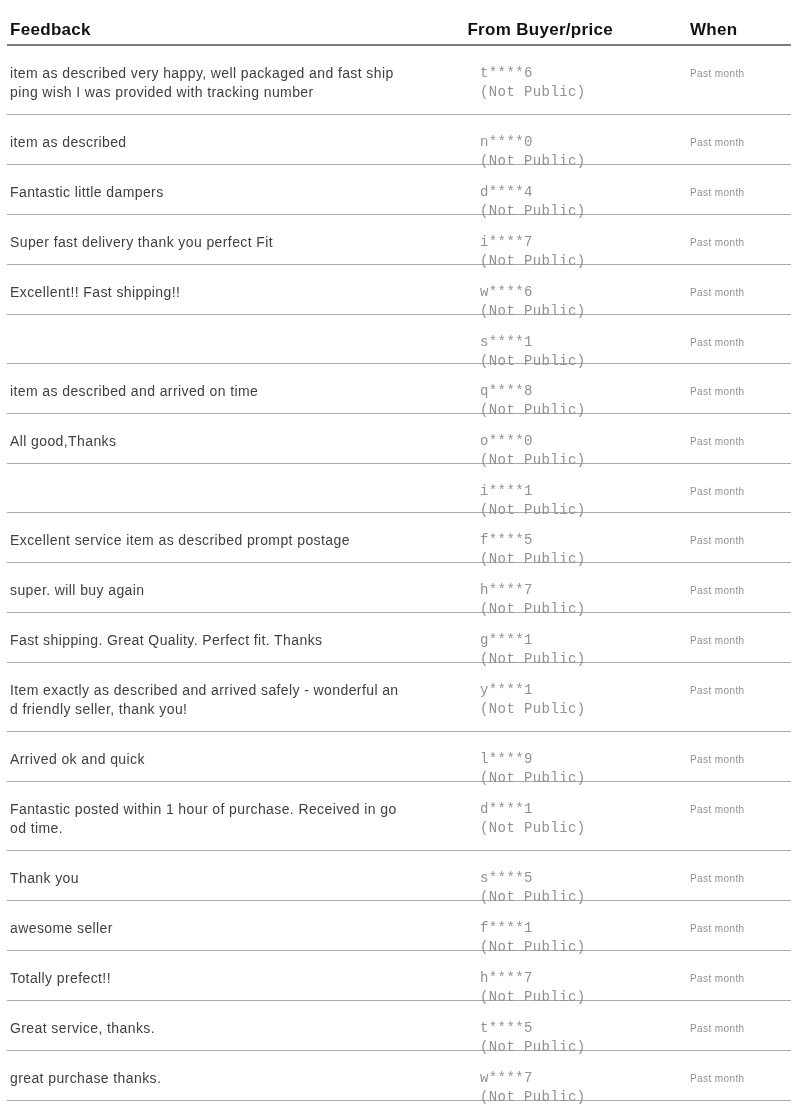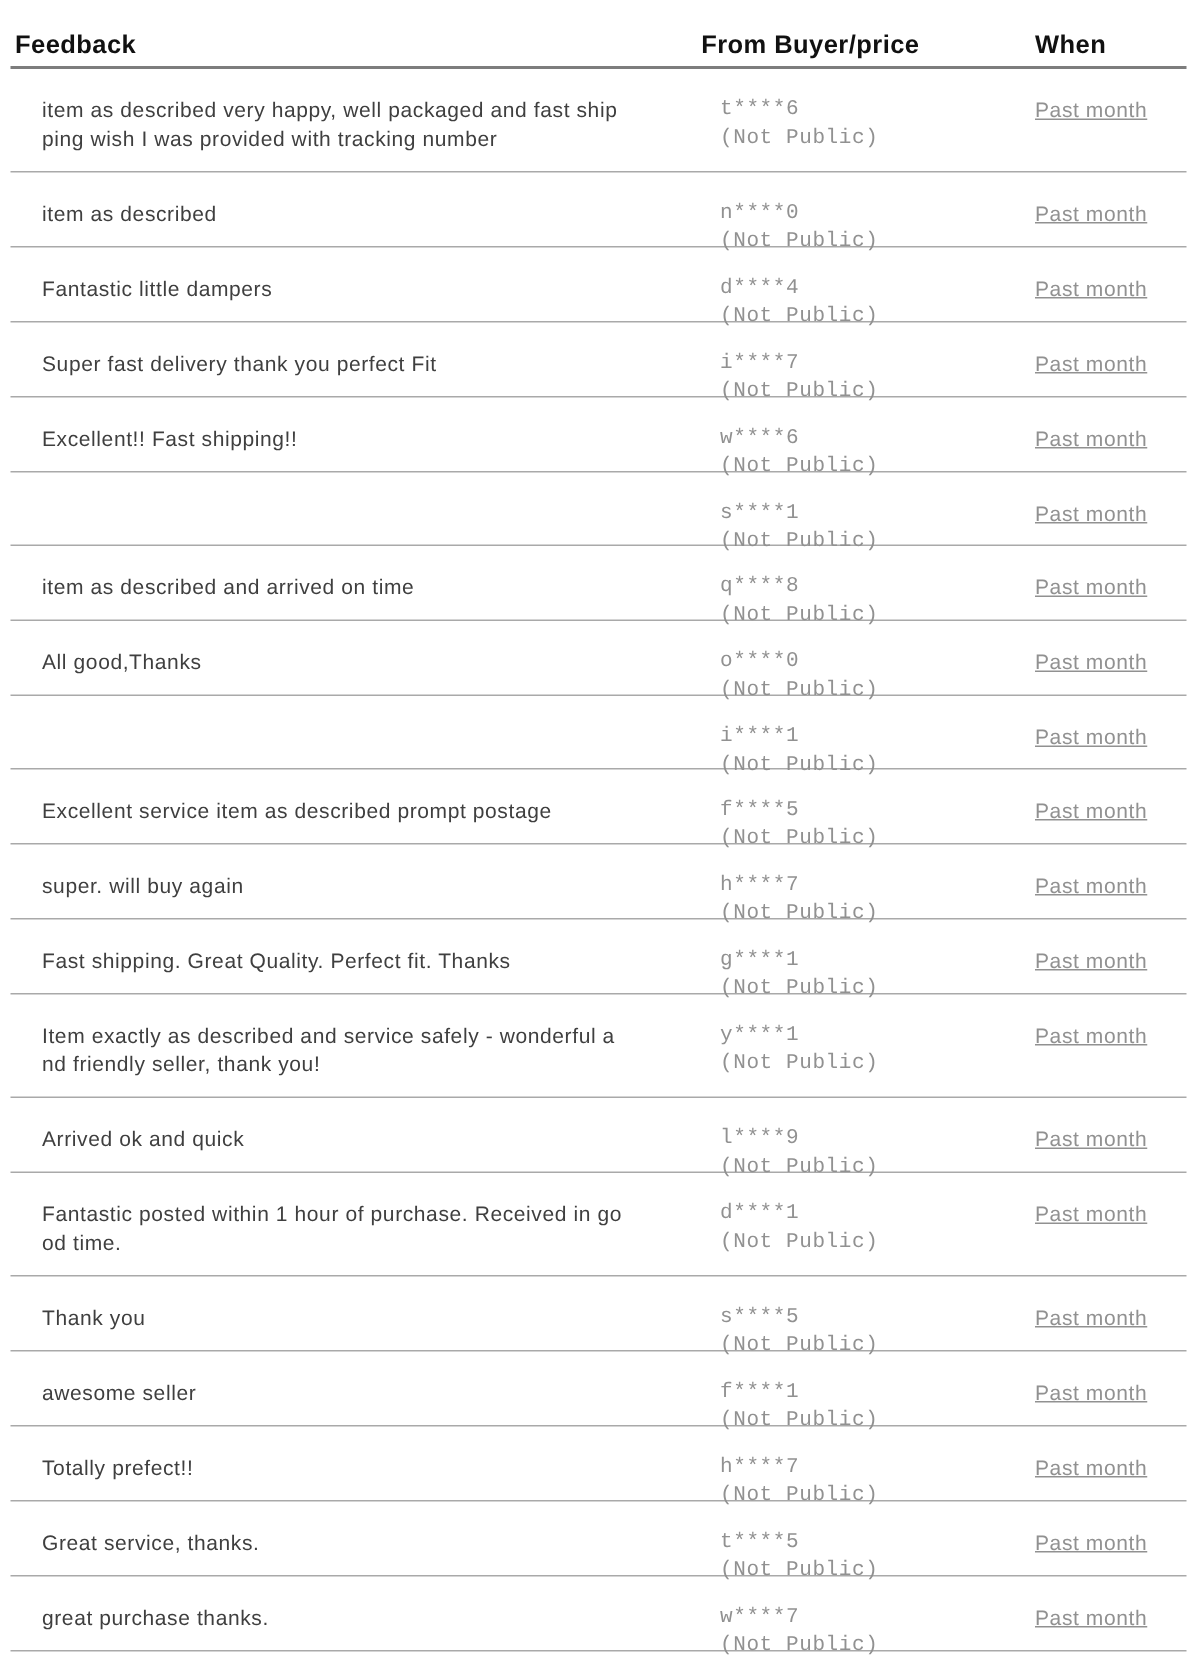--- a/index.html
+++ b/index.html
@@ -43,21 +43,21 @@
   .hcell.h-buyer{left:443px;width:163px;text-align:right;}
   .hcell.h-when{left:683px;width:77px;text-align:left;}
 
   .row{
     position:relative;
     border-bottom:1px solid var(--row-border);
     padding:18px 0 12px 0;
     min-height:49px;
   }
   .cell-feedback{
-    margin-left:21px;
+    margin-left:3px;
     width:390px;
     font-size:14px;
     line-height:19px;
     letter-spacing:0.4px;
     color:var(--feedback-text);
     word-break:break-all;
   }
   .cell-buyer{
     position:absolute;
     left:473px;
@@ -68,26 +68,25 @@
     font-size:14px;
     line-height:19px;
     letter-spacing:0.4px;
     color:var(--muted-text);
     font-family:Liberation Mono, monospace;
   }
   .cell-when{
     position:absolute;
     left:683px;
     top:18px;
-    font-size:14px;
+    font-size:10px;
     line-height:19px;
     letter-spacing:0.4px;
     color:var(--muted-text);
     white-space:nowrap;
-    text-decoration:underline;
   }
 </style>
 </head>
 <body>
 
 <div class="table">
   <div class="header-row">
     <div class="hcell h-feedback">Feedback</div>
     <div class="hcell h-buyer">From Buyer/price</div>
     <div class="hcell h-when">When</div>
@@ -193,21 +192,21 @@
   <div class="row">
     <div class="cell-feedback">Fast shipping. Great Quality. Perfect fit. Thanks</div>
     <div class="cell-buyer">
       <div>g****1</div>
       <div>(Not Public)</div>
     </div>
     <div class="cell-when">Past month</div>
   </div>
 
   <div class="row">
-    <div class="cell-feedback">Item exactly as described and service safely - wonderful and friendly seller, thank you!</div>
+    <div class="cell-feedback">Item exactly as described and arrived safely - wonderful and friendly seller, thank you!</div>
     <div class="cell-buyer">
       <div>y****1</div>
       <div>(Not Public)</div>
     </div>
     <div class="cell-when">Past month</div>
   </div>
 
   <div class="row">
     <div class="cell-feedback">Arrived ok and quick</div>
     <div class="cell-buyer">

